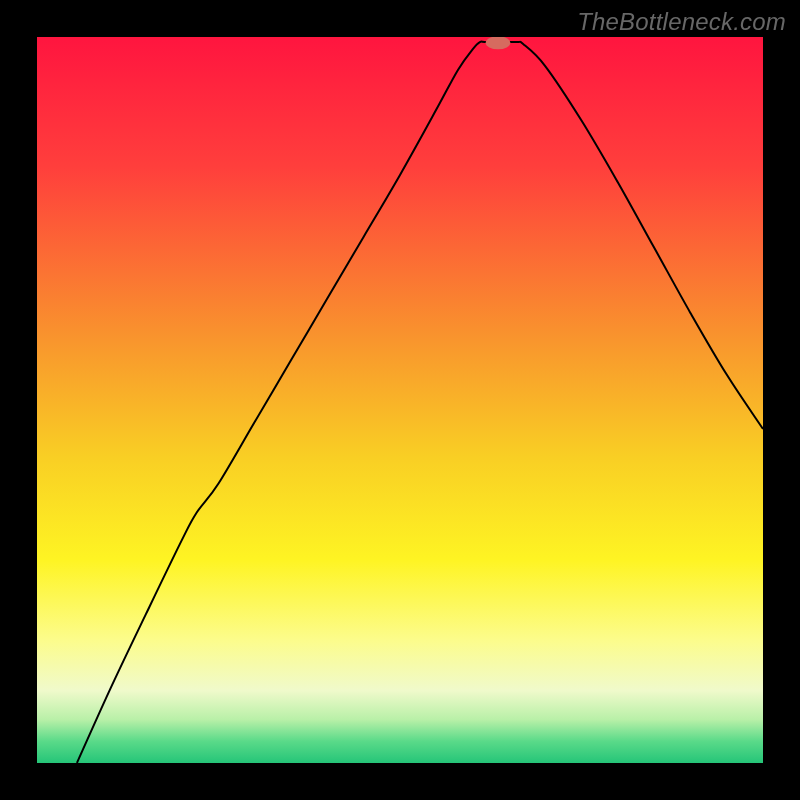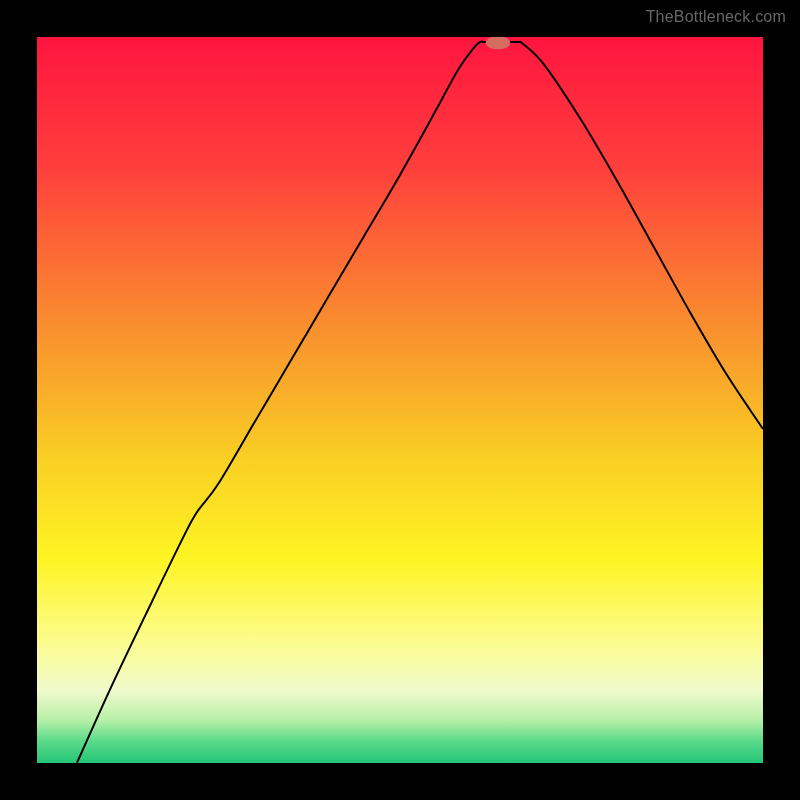--- a/index.html
+++ b/index.html
@@ -24,23 +24,24 @@
     left: 37px;
     top: 37px;
     width: 726px;
     height: 726px;
   }
   .watermark {
     position: absolute;
     top: 8px;
     right: 14px;
     color: #676767;
-    font-size: 16px;
+    font-size: 24px;
     font-weight: 400;
     letter-spacing: 0.2px;
+    font-style: italic;
   }
   svg { display: block; }
 </style>
 </head>
 <body>
 
 <div class="frame">
   <div class="watermark">TheBottleneck.com</div>
   <div class="plot">
     <svg id="chart-svg" viewBox="0 0 100 100" preserveAspectRatio="none" width="726" height="726">

